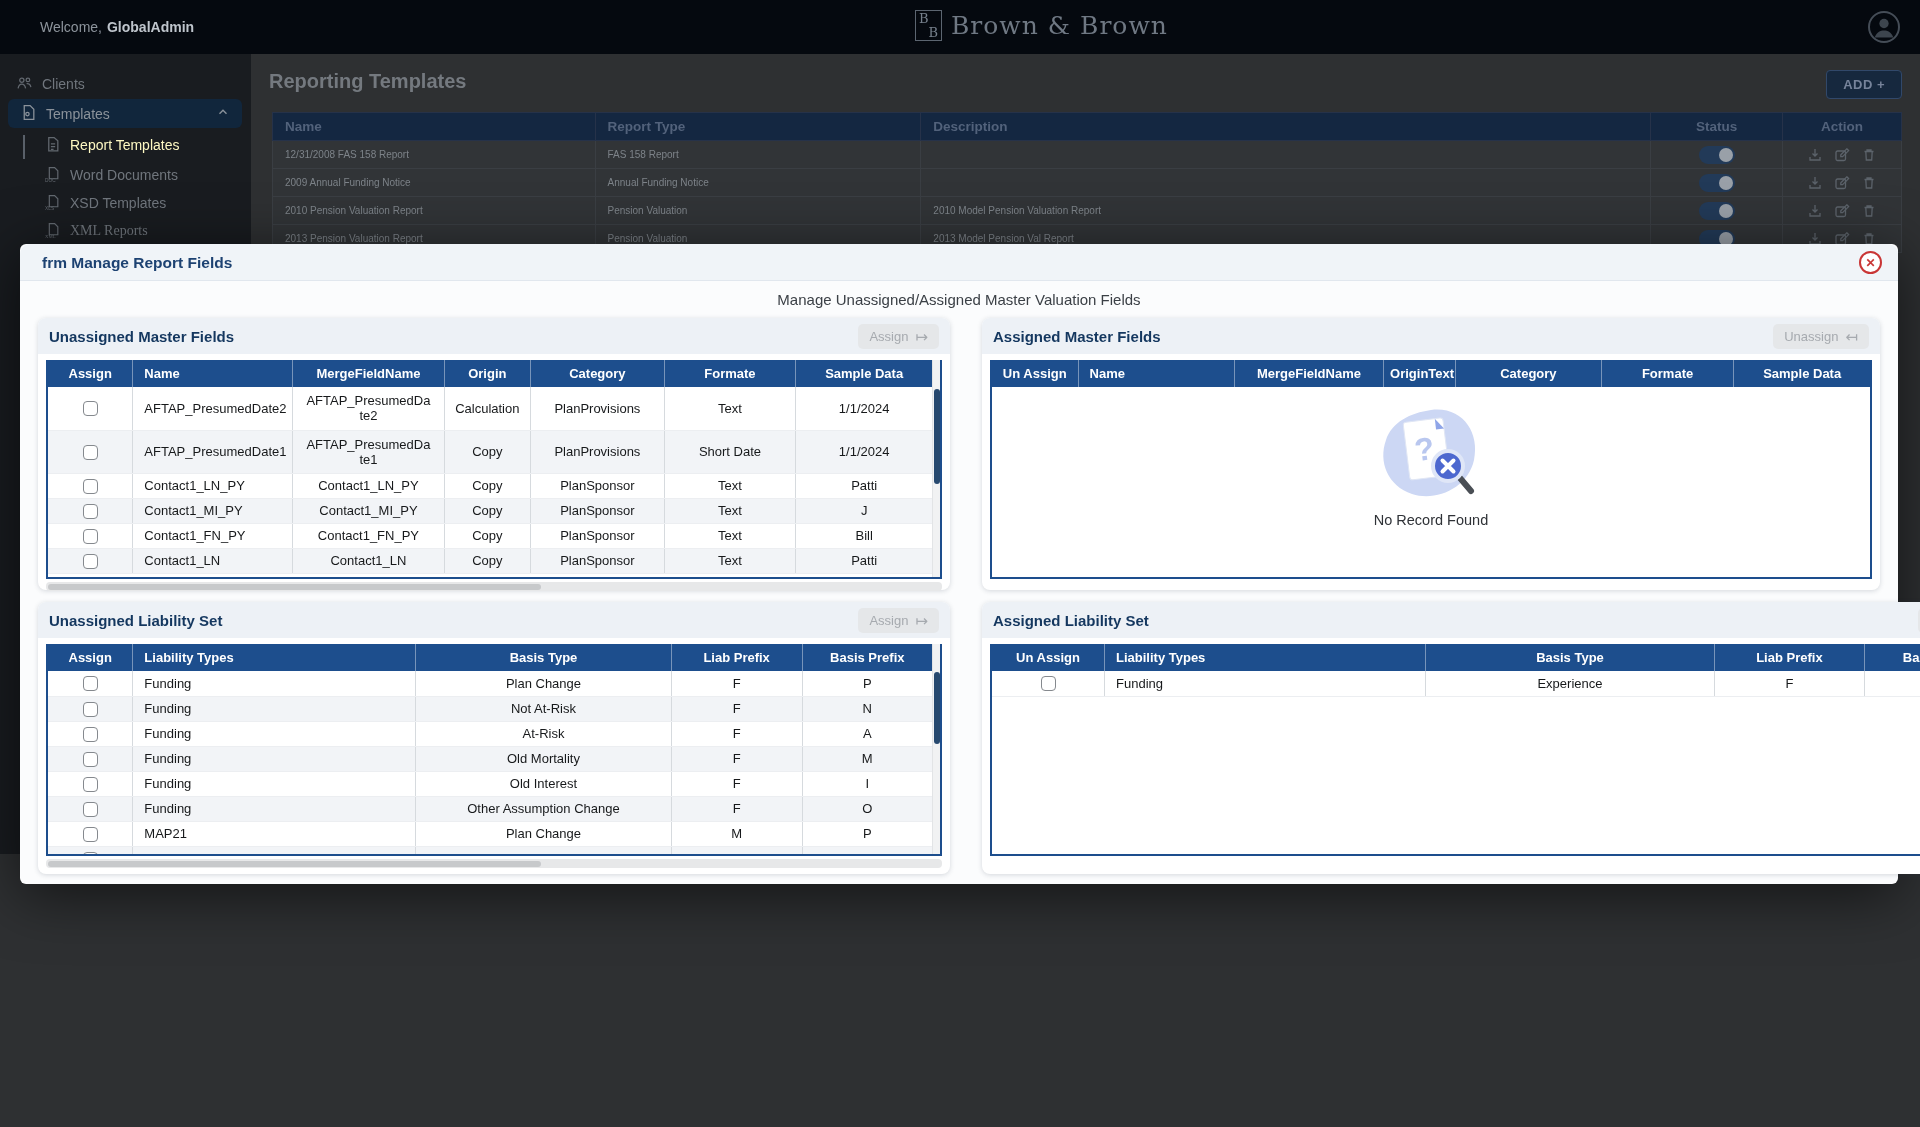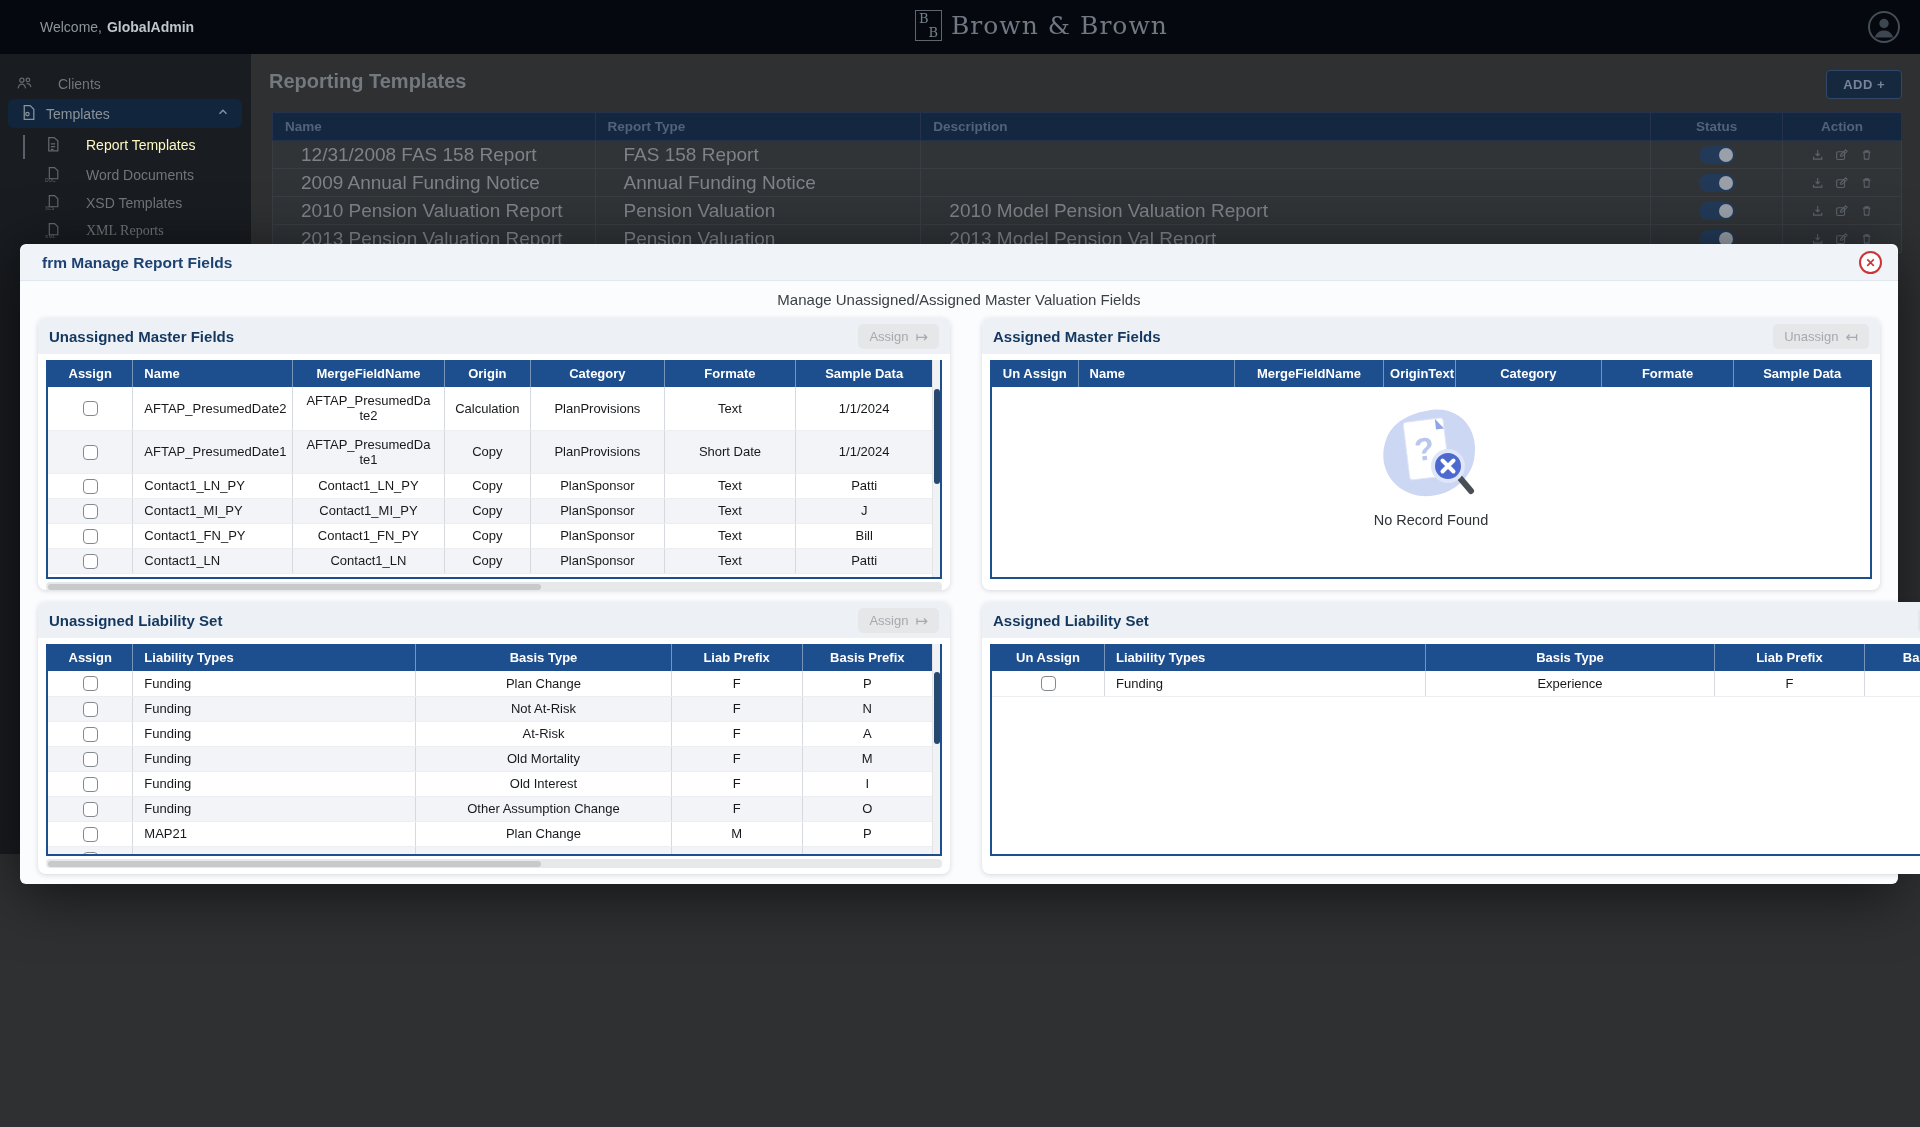--- a/index.html
+++ b/index.html
@@ -11,33 +11,33 @@
   .welcome { position:absolute; left:40px; top:0; height:54px; display:flex; align-items:center; font-size:14px; color:#8d949c; }
   .welcome b { color:#bfc5cc; margin-left:5px; }
   .brand { position:absolute; left:915px; top:10px; display:flex; align-items:center; gap:9px; color:#717a85; }
   .brand-box { width:27px; height:31px; border:1px solid #5c6570; position:relative; font-family:"DejaVu Serif", serif; font-size:13px; color:#76808c; }
   .brand-box span:first-child { position:absolute; left:3px; top:0px; }
   .brand-box span:last-child { position:absolute; right:3px; bottom:0px; }
   .brand-name { font-family:"DejaVu Serif", serif; font-size:25px; letter-spacing:1px; color:#6f7883; }
   .avatar { position:absolute; right:20px; top:11px; width:32px; height:32px; border:2px solid #454d57; border-radius:50%; overflow:hidden; }
 
   .sidebar { position:absolute; left:0; top:54px; width:251px; height:800px; background:#191c20; }
-  .side-item { position:absolute; left:0; display:flex; align-items:center; gap:25px; color:#70767d; font-size:14px; }
+  .side-item { position:absolute; left:0; display:flex; align-items:center; gap:9px; color:#70767d; font-size:14px; }
   .side-item .ic { display:flex; color:#62686f; }
   .side-pill { position:absolute; left:8px; top:45px; width:234px; height:29px; border-radius:6px; background:#11263c; display:flex; align-items:center; gap:9px; padding:0 12px; color:#8b929a; font-size:14px; }
   .side-pill .sp { flex:1; }
   .accent-bar { position:absolute; left:23px; top:81px; width:2px; height:24px; background:#596069; }
   .tinytxt { font-size:4.5px; }
 
   .content { position:absolute; left:251px; top:54px; right:0; bottom:0; background:#2e3032; }
   .page-title { position:absolute; left:18px; top:16px; font-size:20px; font-weight:bold; color:#74797f; }
   .add-btn { position:absolute; right:18px; top:16px; height:29px; padding:2px 16px; background:#16283e; border:1px solid #31486a; border-radius:4px; color:#76839a; font-size:13px; font-weight:bold; letter-spacing:.5px; display:flex; align-items:center; }
   .bgtable { position:absolute; left:21px; top:58px; width:1630px; border-collapse:collapse; table-layout:fixed; }
   .bgtable th { background:#142741; color:#52627b; font-size:13.5px; font-weight:bold; text-align:left; height:28px; padding:0 12px; border:1px solid #263249; }
-  .bgtable td { height:28px; font-size:19px; color:#7d8389; padding:0 28px; background:#313437; border:1px solid #3a3e43; }
+  .bgtable td { height:28px; font-size:10px; color:#7d8389; padding:0 12px; background:#313437; border:1px solid #3a3e43; }
   .bgtable .ctr { text-align:center; }
   .toggle { display:inline-block; width:36px; height:18px; border-radius:10px; background:#223a58; position:relative; vertical-align:middle; }
   .toggle::after { content:""; position:absolute; right:2px; top:2px; width:14px; height:14px; border-radius:50%; background:#99a0a8; }
   .acticons { display:flex; gap:11px; justify-content:center; align-items:center; color:#5c636b; }
 
   
   .modal { position:absolute; left:20px; top:244px; width:1878px; height:640px; background:#fbfcfd; border-radius:6px; box-shadow:0 10px 60px rgba(0,0,0,.6); z-index:10; }
   .modal-head { position:absolute; left:0; top:0; right:0; height:37px; background:#f0f4f8; border-bottom:1px solid #e1e7ee; border-radius:10px 10px 0 0; }
   .modal-title { position:absolute; left:22px; top:0; line-height:37px; font-size:15.5px; font-weight:bold; color:#1d4272; }
   .close-btn { position:absolute; right:16px; top:7px; width:23px; height:23px; border:2px solid #c93535; border-radius:50%; color:#c93535; font-size:12px; font-weight:bold; display:flex; align-items:center; justify-content:center; cursor:pointer; background:#fff; }

